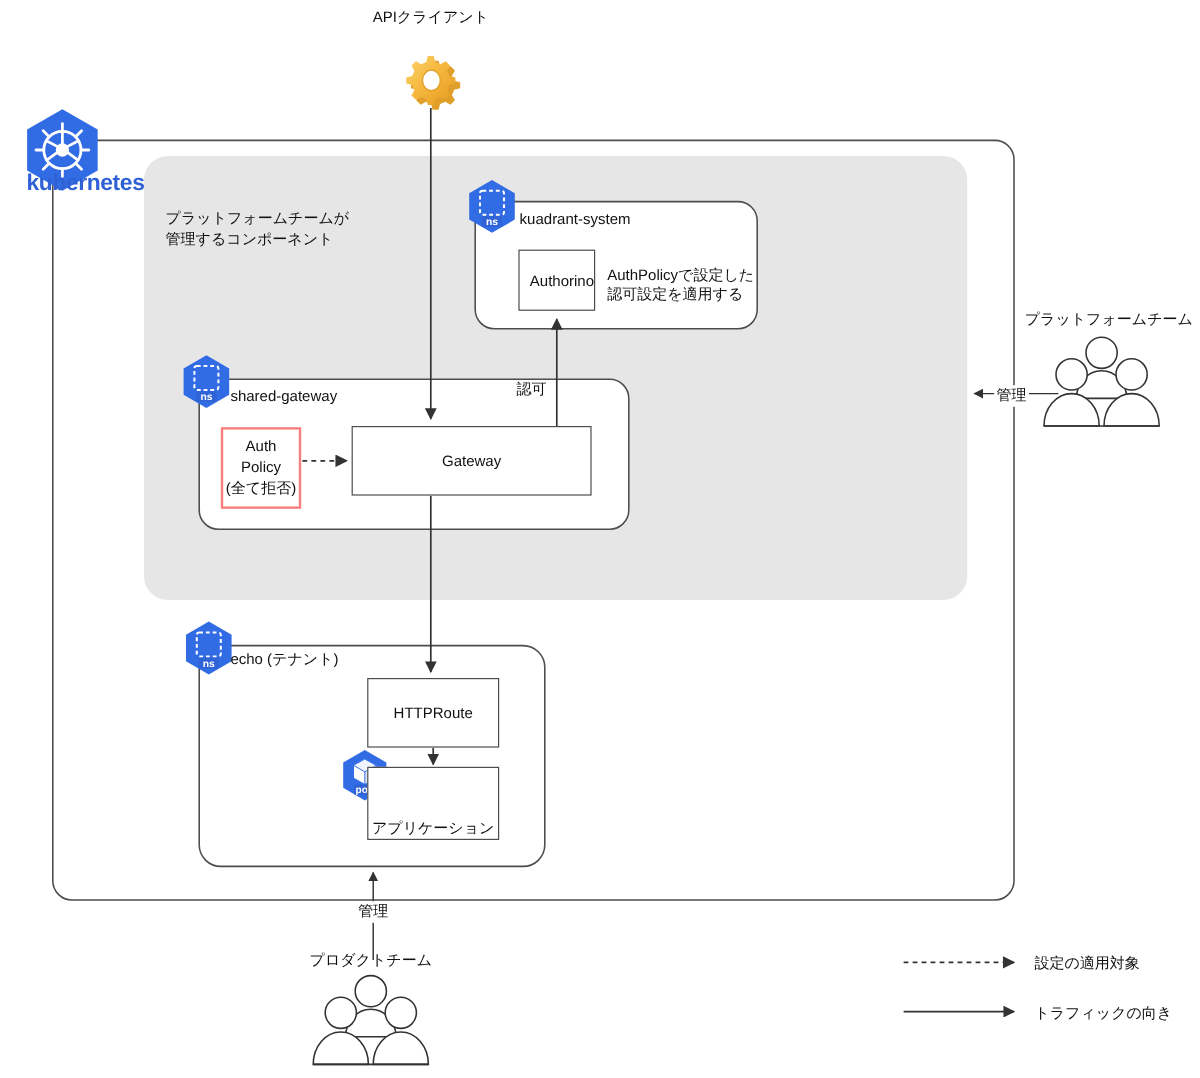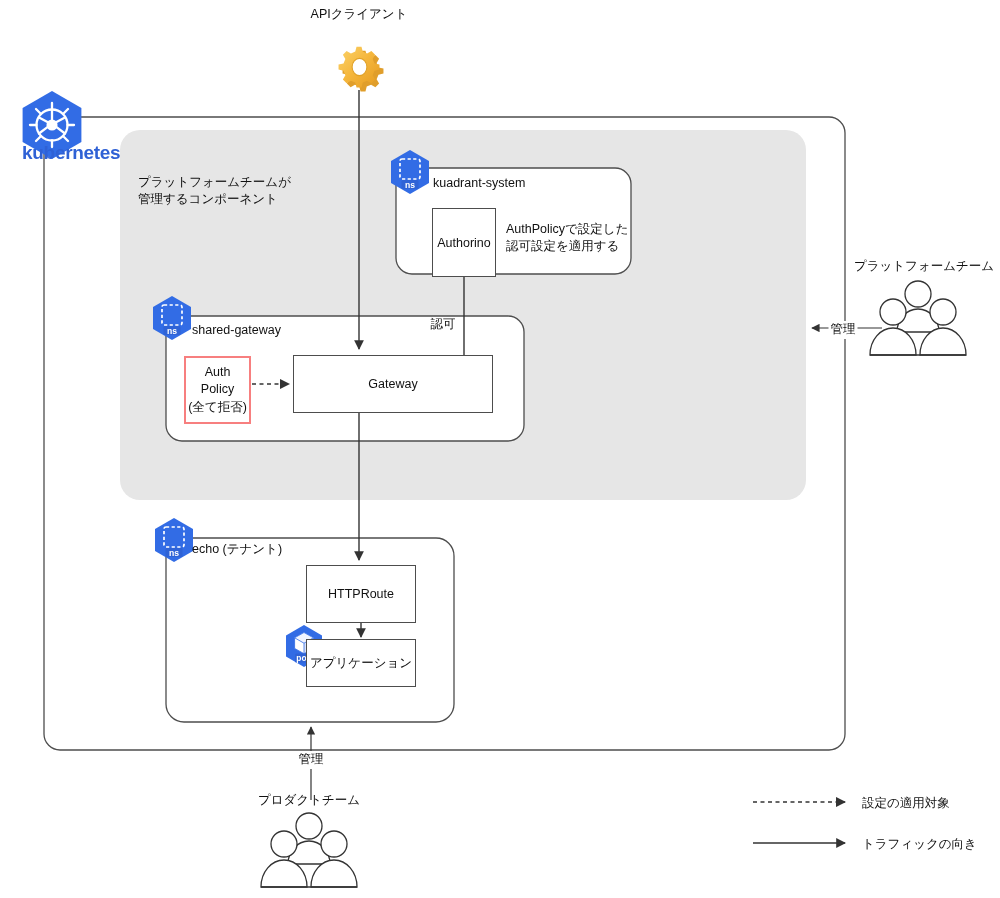--- a/index.html
+++ b/index.html
@@ -217,25 +217,25 @@
   </svg>
 
   <div class="lbl c" style="left:359px;top:6px;">APIクライアント</div>
 
   <div class="k8slogo-text" style="left:2px;top:142px;margin-left:20px;">kubernetes</div>
 
   <div class="lbl" style="left:138px;top:174px;">プラットフォームチームが</div>
   <div class="lbl" style="left:138px;top:191px;">管理するコンポーネント</div>
 
   <div class="lbl" style="left:433px;top:175px;">kuadrant-system</div>
-  <div class="box" style="left:432px;top:208px;width:64px;height:69px;">
+  <div class="box" style="left:432px;top:208px;width:64px;height:51px;justify-content:flex-end;">
     <span>Authorino</span>
   </div>
   <div class="lbl" style="left:506px;top:221px;">AuthPolicyで設定した</div>
-  <div class="lbl" style="left:506px;top:238px;">認可設定を適用する</div>
+  <div class="lbl" style="left:506px;top:238px;font-family:Liberation Mono, monospace;">認可設定を適用する</div>
 
   <div class="lbl" style="left:192px;top:322px;">shared-gateway</div>
 
   <div class="box red" style="left:184px;top:356px;width:67px;height:68px;">
     <div class="multi">
       <div>Auth</div>
       <div>Policy</div>
       <div>(全て拒否)</div>
     </div>
   </div>
@@ -245,21 +245,21 @@
   </div>
 
   <div class="lbl c" style="left:443px;top:316px;">認可</div>
 
   <div class="lbl" style="left:192px;top:541px;">echo (テナント)</div>
 
   <div class="box" style="left:306px;top:565px;width:110px;height:58px;">
     <span>HTTPRoute</span>
   </div>
 
-  <div class="box" style="left:306px;top:639px;width:110px;height:48px;">
+  <div class="box" style="left:306px;top:639px;width:110px;height:61px;align-items:flex-end;">
     <span>アプリケーション</span>
   </div>
 
   <div class="lbl c" style="left:924px;top:258px;">プラットフォームチーム</div>
   <div class="lbl c" style="left:843px;top:321px;background:#fff;padding:0 2px;">管理</div>
 
   <div class="lbl c" style="left:311px;top:751px;background:#fff;padding:0 3px;">管理</div>
   <div class="lbl c" style="left:309px;top:792px;">プロダクトチーム</div>
 
   <div class="lbl" style="left:862px;top:795px;">設定の適用対象</div>

